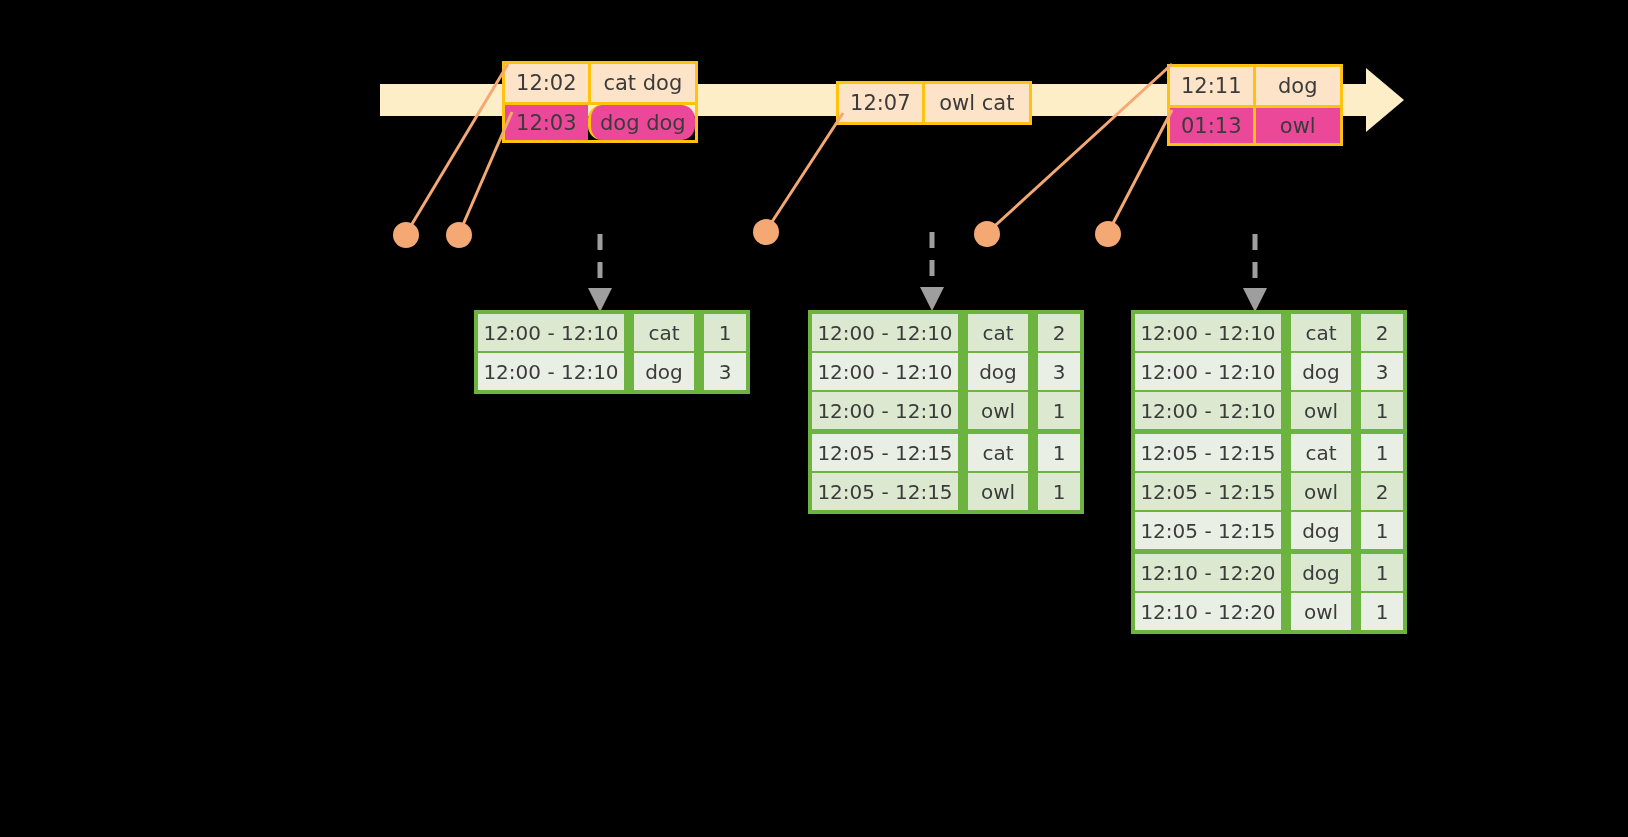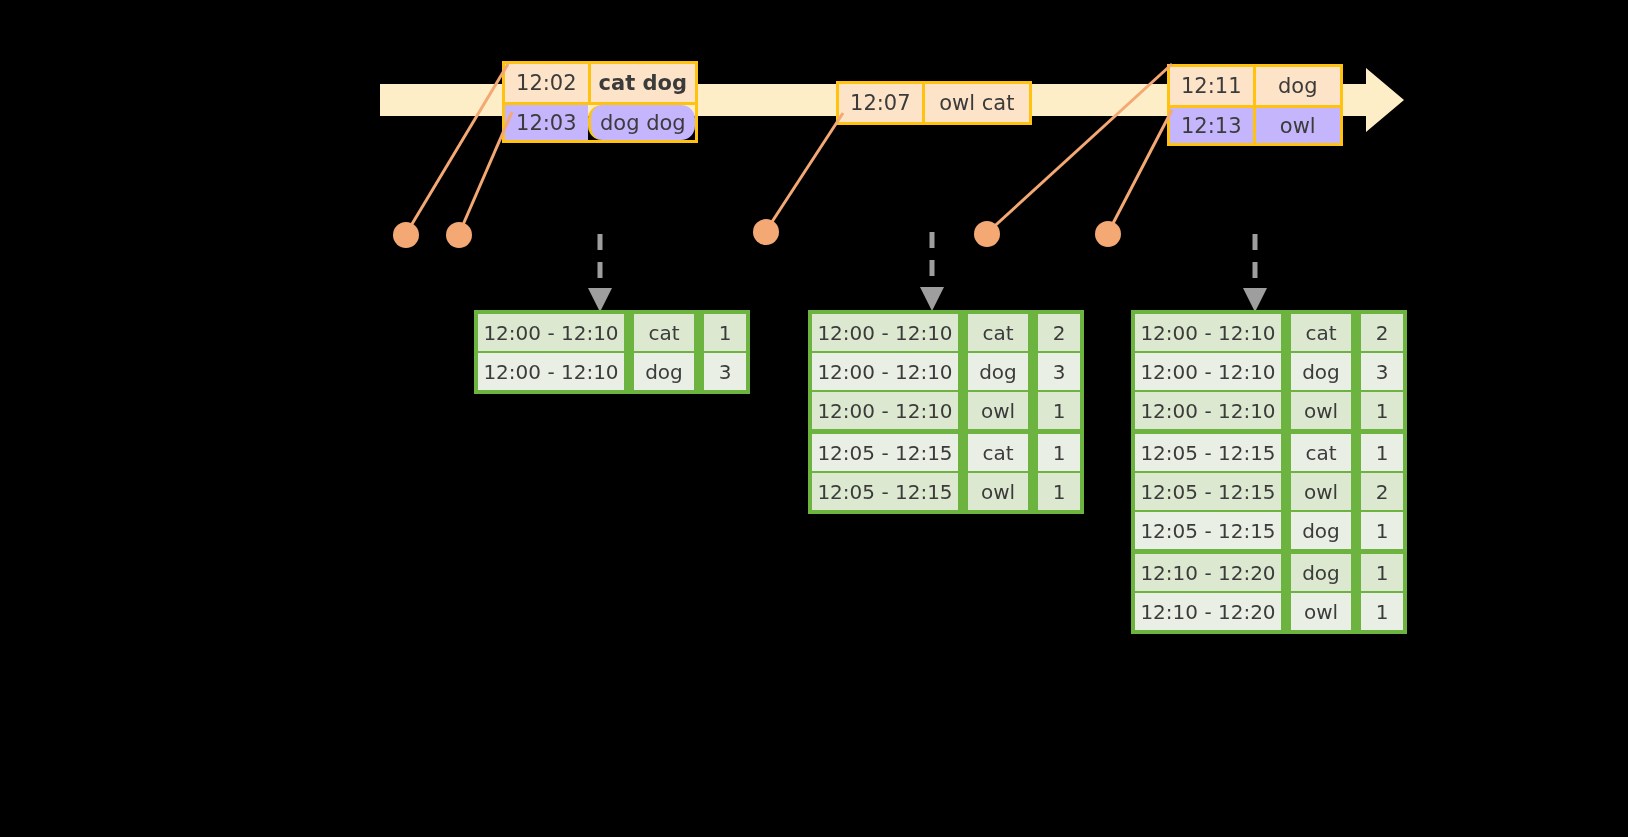--- a/index.html
+++ b/index.html
@@ -53,21 +53,21 @@
   .evt-row {
     display: flex;
     flex-direction: row;
     height: 38px;
     box-sizing: border-box;
   }
   .evt-row + .evt-row {
     border-top: 3px solid #ffc20e;
   }
   .evt-row.shade-a .evt-cell { background: #fde4c8; }
-  .evt-row.shade-b .evt-cell { background: #c4b5fd; }
+  .evt-row.shade-b .evt-cell { background: #ec4899; }
   .evt-cell {
     display: flex;
     align-items: center;
     justify-content: center;
     color: #3b3b3b;
     font-size: 21px;
     box-sizing: border-box;
     white-space: nowrap;
   }
   .evt-cell.time { width: 84px; }
@@ -120,42 +120,42 @@
 <body>
 
 <div id="stage">
 
   <div class="timeline-bar"></div>
   <div class="timeline-arrowhead"></div>
 
   <div class="evt-group" style="left:502px; top:61px; width:196px;">
     <div class="evt-row shade-a">
       <div class="evt-cell time">12:02</div>
-      <div class="evt-cell words" style="width:109px;font-weight:bold;">cat dog</div>
+      <div class="evt-cell words" style="width:109px;">cat dog</div>
     </div>
     <div class="evt-row shade-b">
       <div class="evt-cell time">12:03</div>
       <div class="evt-cell words" style="width:109px;border-radius:14px;">dog dog</div>
     </div>
   </div>
 
   <div class="evt-group" style="left:836px; top:81px; width:196px;justify-content:flex-end;">
     <div class="evt-row shade-a">
       <div class="evt-cell time">12:07</div>
       <div class="evt-cell words" style="width:109px;">owl cat</div>
     </div>
   </div>
 
   <div class="evt-group" style="left:1167px; top:64px; width:176px;">
     <div class="evt-row shade-a">
       <div class="evt-cell time">12:11</div>
       <div class="evt-cell words" style="width:89px;">dog</div>
     </div>
     <div class="evt-row shade-b">
-      <div class="evt-cell time">12:13</div>
+      <div class="evt-cell time">01:13</div>
       <div class="evt-cell words" style="width:89px;">owl</div>
     </div>
   </div>
 
   <svg class="connector-layer" viewBox="0 0 1628 837" width="1628" height="837">
     <g stroke="#f4a873" stroke-width="3" fill="none">
       <line x1="406" y1="234" x2="508" y2="64"></line>
       <line x1="459" y1="234" x2="512" y2="112"></line>
       <line x1="766" y1="231" x2="843" y2="113"></line>
       <line x1="987" y1="233" x2="1172" y2="64"></line>

